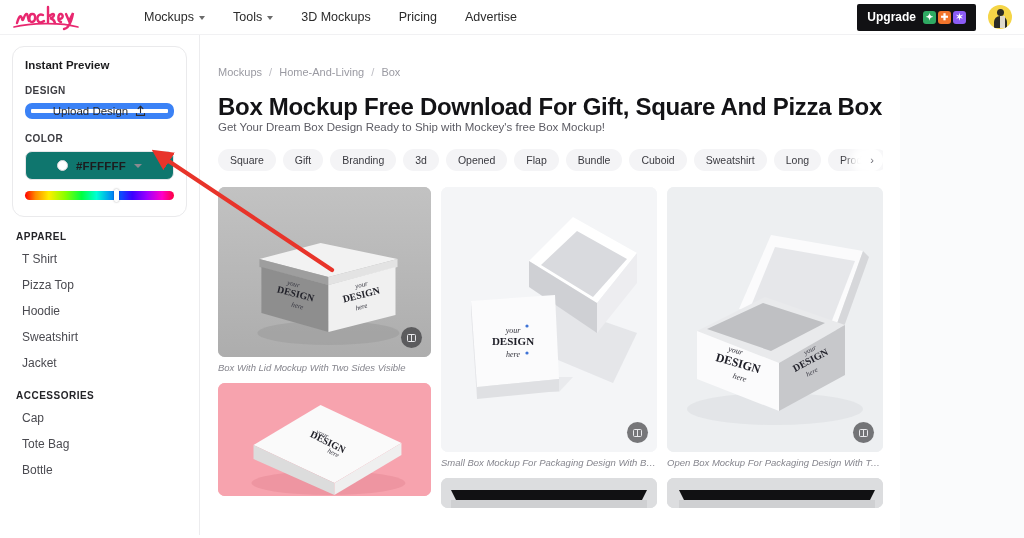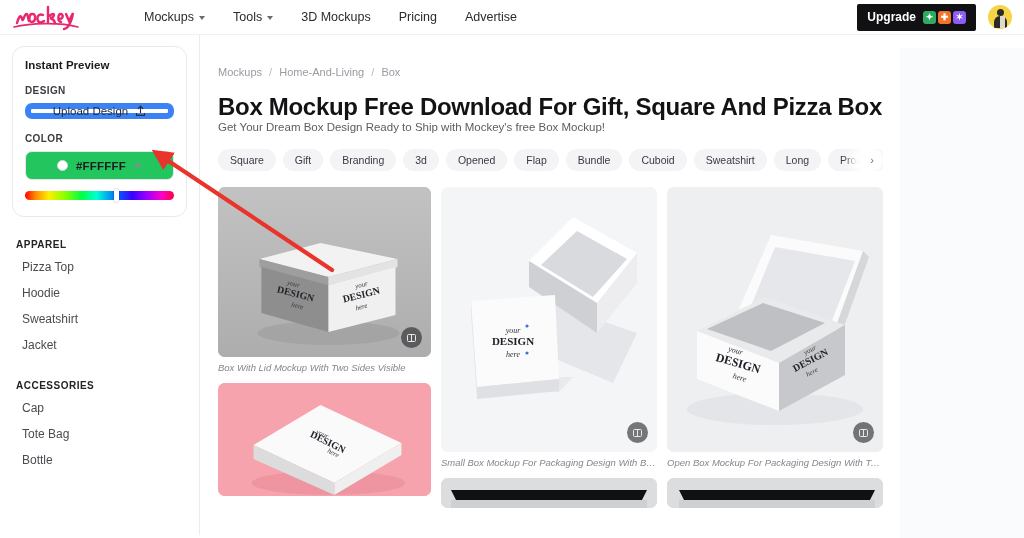--- a/index.html
+++ b/index.html
@@ -54,34 +54,34 @@
   }
   .preview-title { font-size:11.5px; font-weight:700; color:#1c1c1e; margin-bottom:14px;}
   .field-label { font-size:10px; font-weight:700; color:#3c3c41; letter-spacing:.4px; margin-bottom:7px;}
   .upload-btn {
     height:16px; border:6px solid #3b82f6; border-radius:7px; background:#fff;
     display:flex; align-items:center; justify-content:center; gap:7px;
     font-size:11.5px; color:#2b2b2e; cursor:pointer; margin-bottom:14px;
   }
   .upload-btn svg { display:block; }
   .color-input {
-    height:29px; border:1px solid #e6e6e9; border-radius:7px; background:#22c55e;
+    height:29px; border:1px solid #e6e6e9; border-radius:7px; background:#0f766e;
     display:flex; align-items:center; justify-content:center; gap:8px;
     cursor:pointer; margin-bottom:11px;
   }
   .color-swatch { width:11px;height:11px;border-radius:50%; border:1.5px solid #d7d7da; background:#fff; flex:none;}
   .color-hex { font-size:11.5px; font-weight:600; color:#1c1c1e; letter-spacing:.2px;}
   .chev { width:0;height:0;border-left:4px solid transparent;border-right:4px solid transparent;border-top:4.5px solid #8a8a90; }
   .hue-slider {
     height:9px; border-radius:5px; position:relative;
     background:linear-gradient(to right,#ff0000 0%,#ff8a00 7%,#ffee00 16%,#88ff00 27%,#00ff40 38%,#00ffd5 48%,#0062ff 62%,#3a00ff 72%,#9d00ff 82%,#ff00c8 92%,#ff0040 100%);
   }
   .hue-handle { position:absolute; left:60%; top:-2px; width:5px; height:13px; border-radius:2px; background:#fdfdfd; box-shadow:0 0 2px rgba(0,0,0,.35);}
   .cat-group { margin:0 12px; }
-  .cat-head { font-size:10px; font-weight:700; color:#242428; letter-spacing:.5px; margin:22px 0 4px 4px;}
+  .cat-head { font-size:10px; font-weight:700; color:#242428; letter-spacing:.5px; margin:14px 0 4px 4px;}
   .cat-item { font-size:12px; color:#4a4a50; padding:6px 0 6px 10px; cursor:pointer; }
 
   
   .main {
     position:absolute; top:48px; left:200px; width:824px; height:503px;
     background:#fafbfc; overflow:hidden;
   }
   .main-inner { width:700px; padding:18px 0 0 18px; background:#fff; min-height:503px; }
   .breadcrumb { font-size:11px; color:#9a9aa2; margin-bottom:14px; }
   .breadcrumb span.sep { margin:0 4px; color:#bcbcc3;}
@@ -202,20 +202,21 @@
         <span class="chev"></span>
       </div>
 
       <div class="hue-slider">
         <span class="hue-handle" id="hueHandle" style="left: 60%;"></span>
       </div>
     </div>
 
     <div class="cat-group">
       <div class="cat-head">APPAREL</div>
+      <div class="cat-item">T Shirt</div>
       <div class="cat-item">Pizza Top</div>
       <div class="cat-item">Hoodie</div>
       <div class="cat-item">Sweatshirt</div>
       <div class="cat-item">Jacket</div>
     </div>
 
     <div class="cat-group">
       <div class="cat-head">ACCESSORIES</div>
       <div class="cat-item">Cap</div>
       <div class="cat-item">Tote Bag</div>

